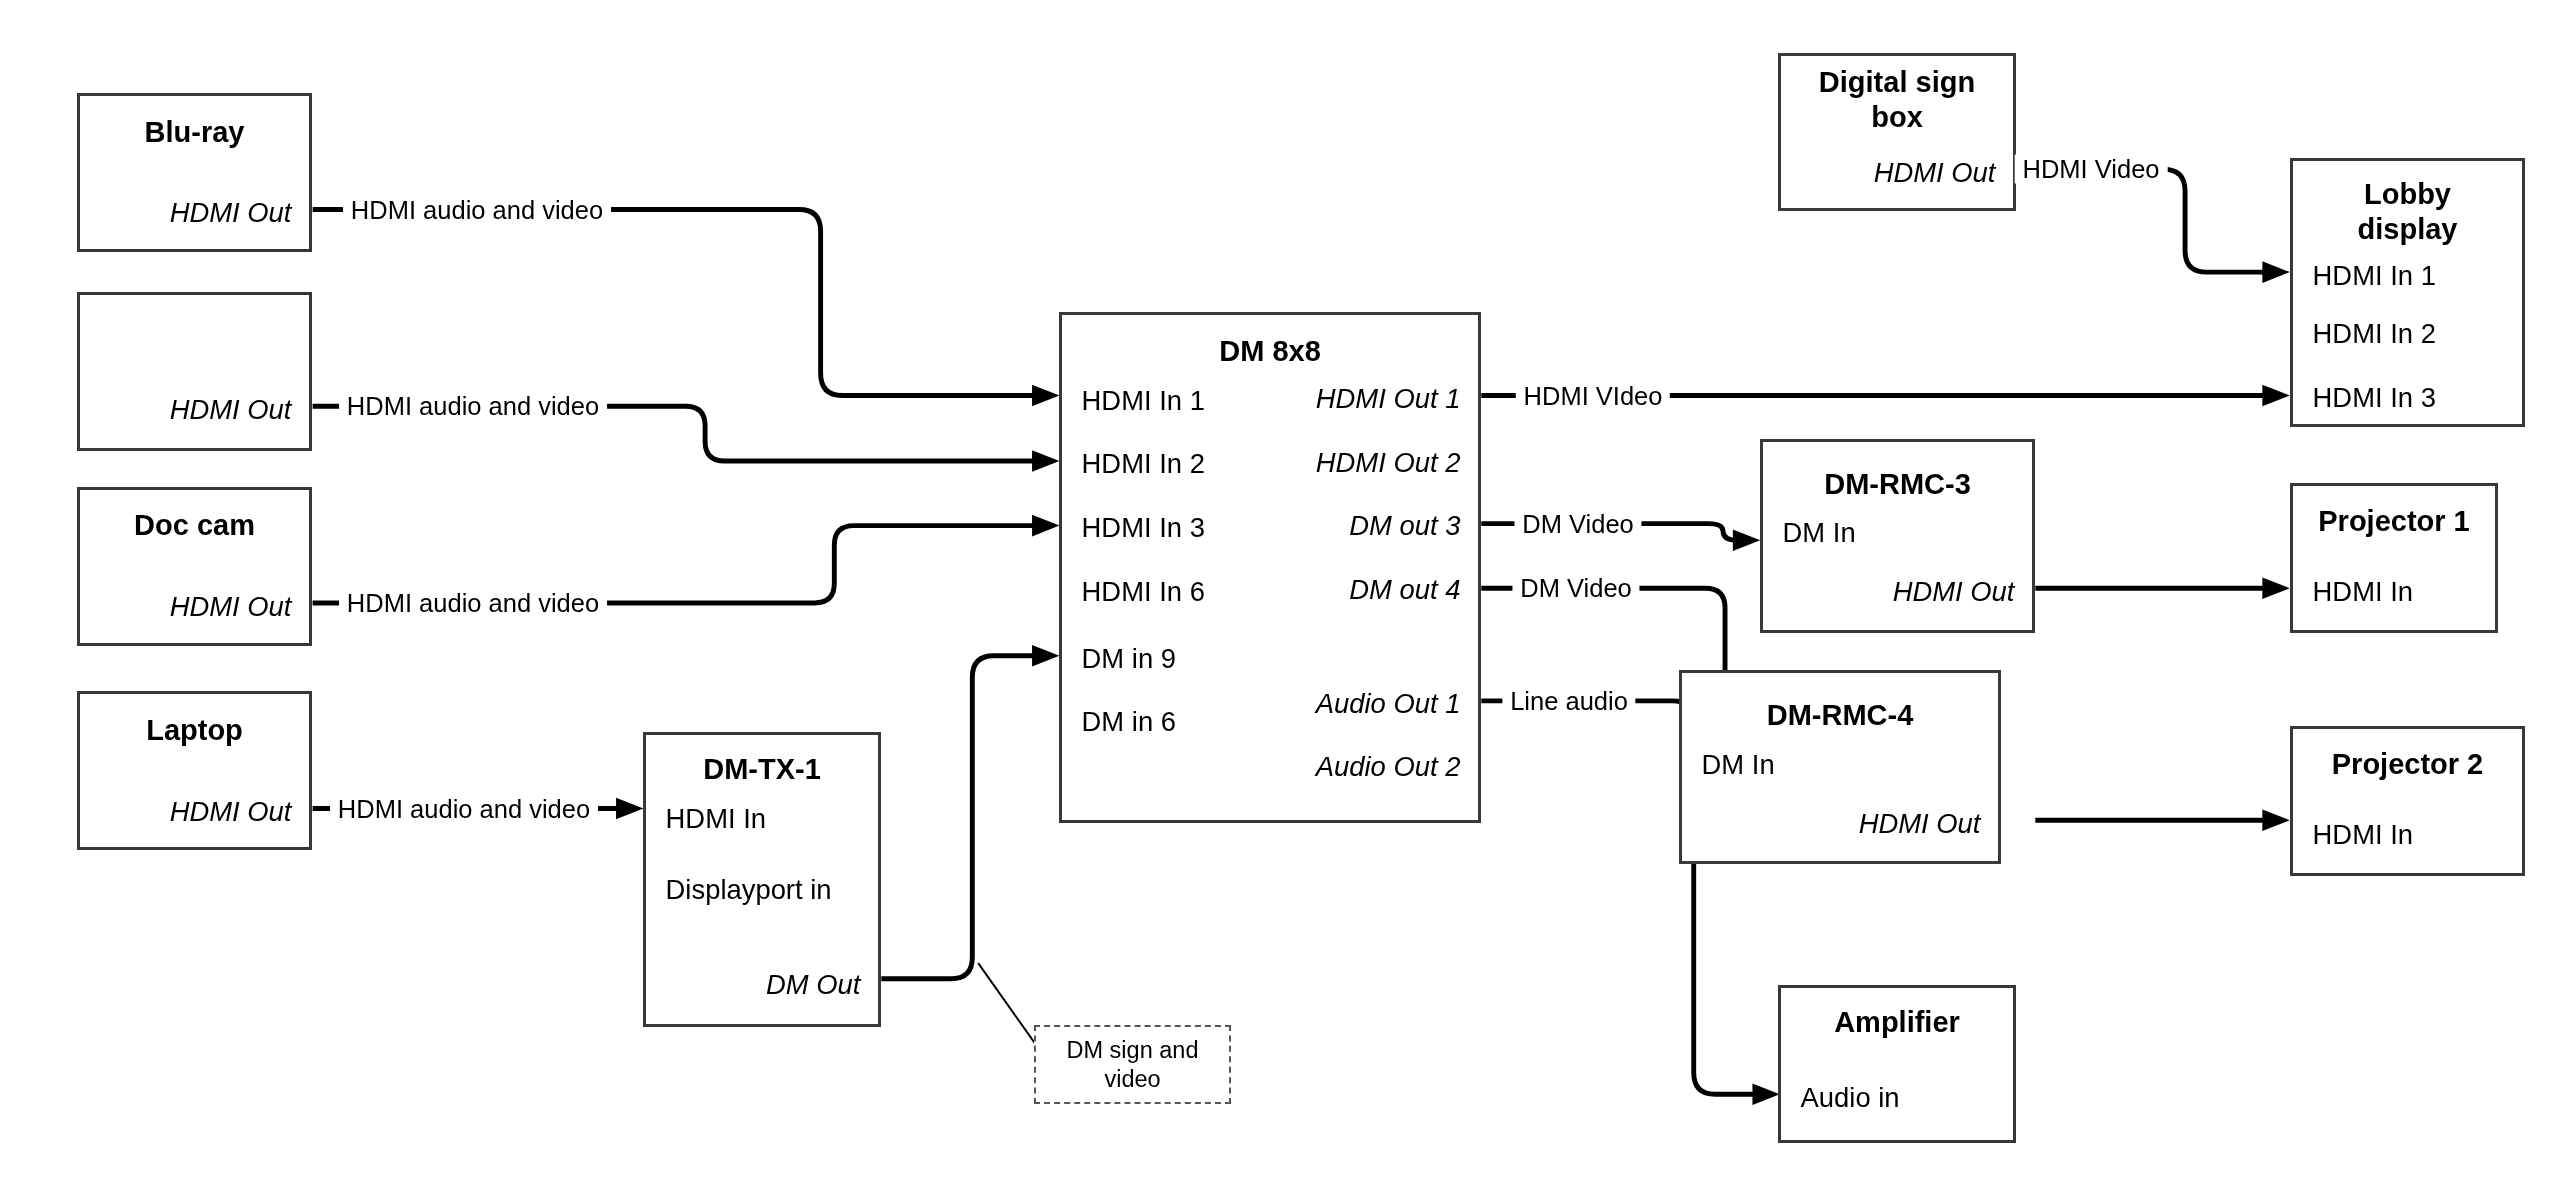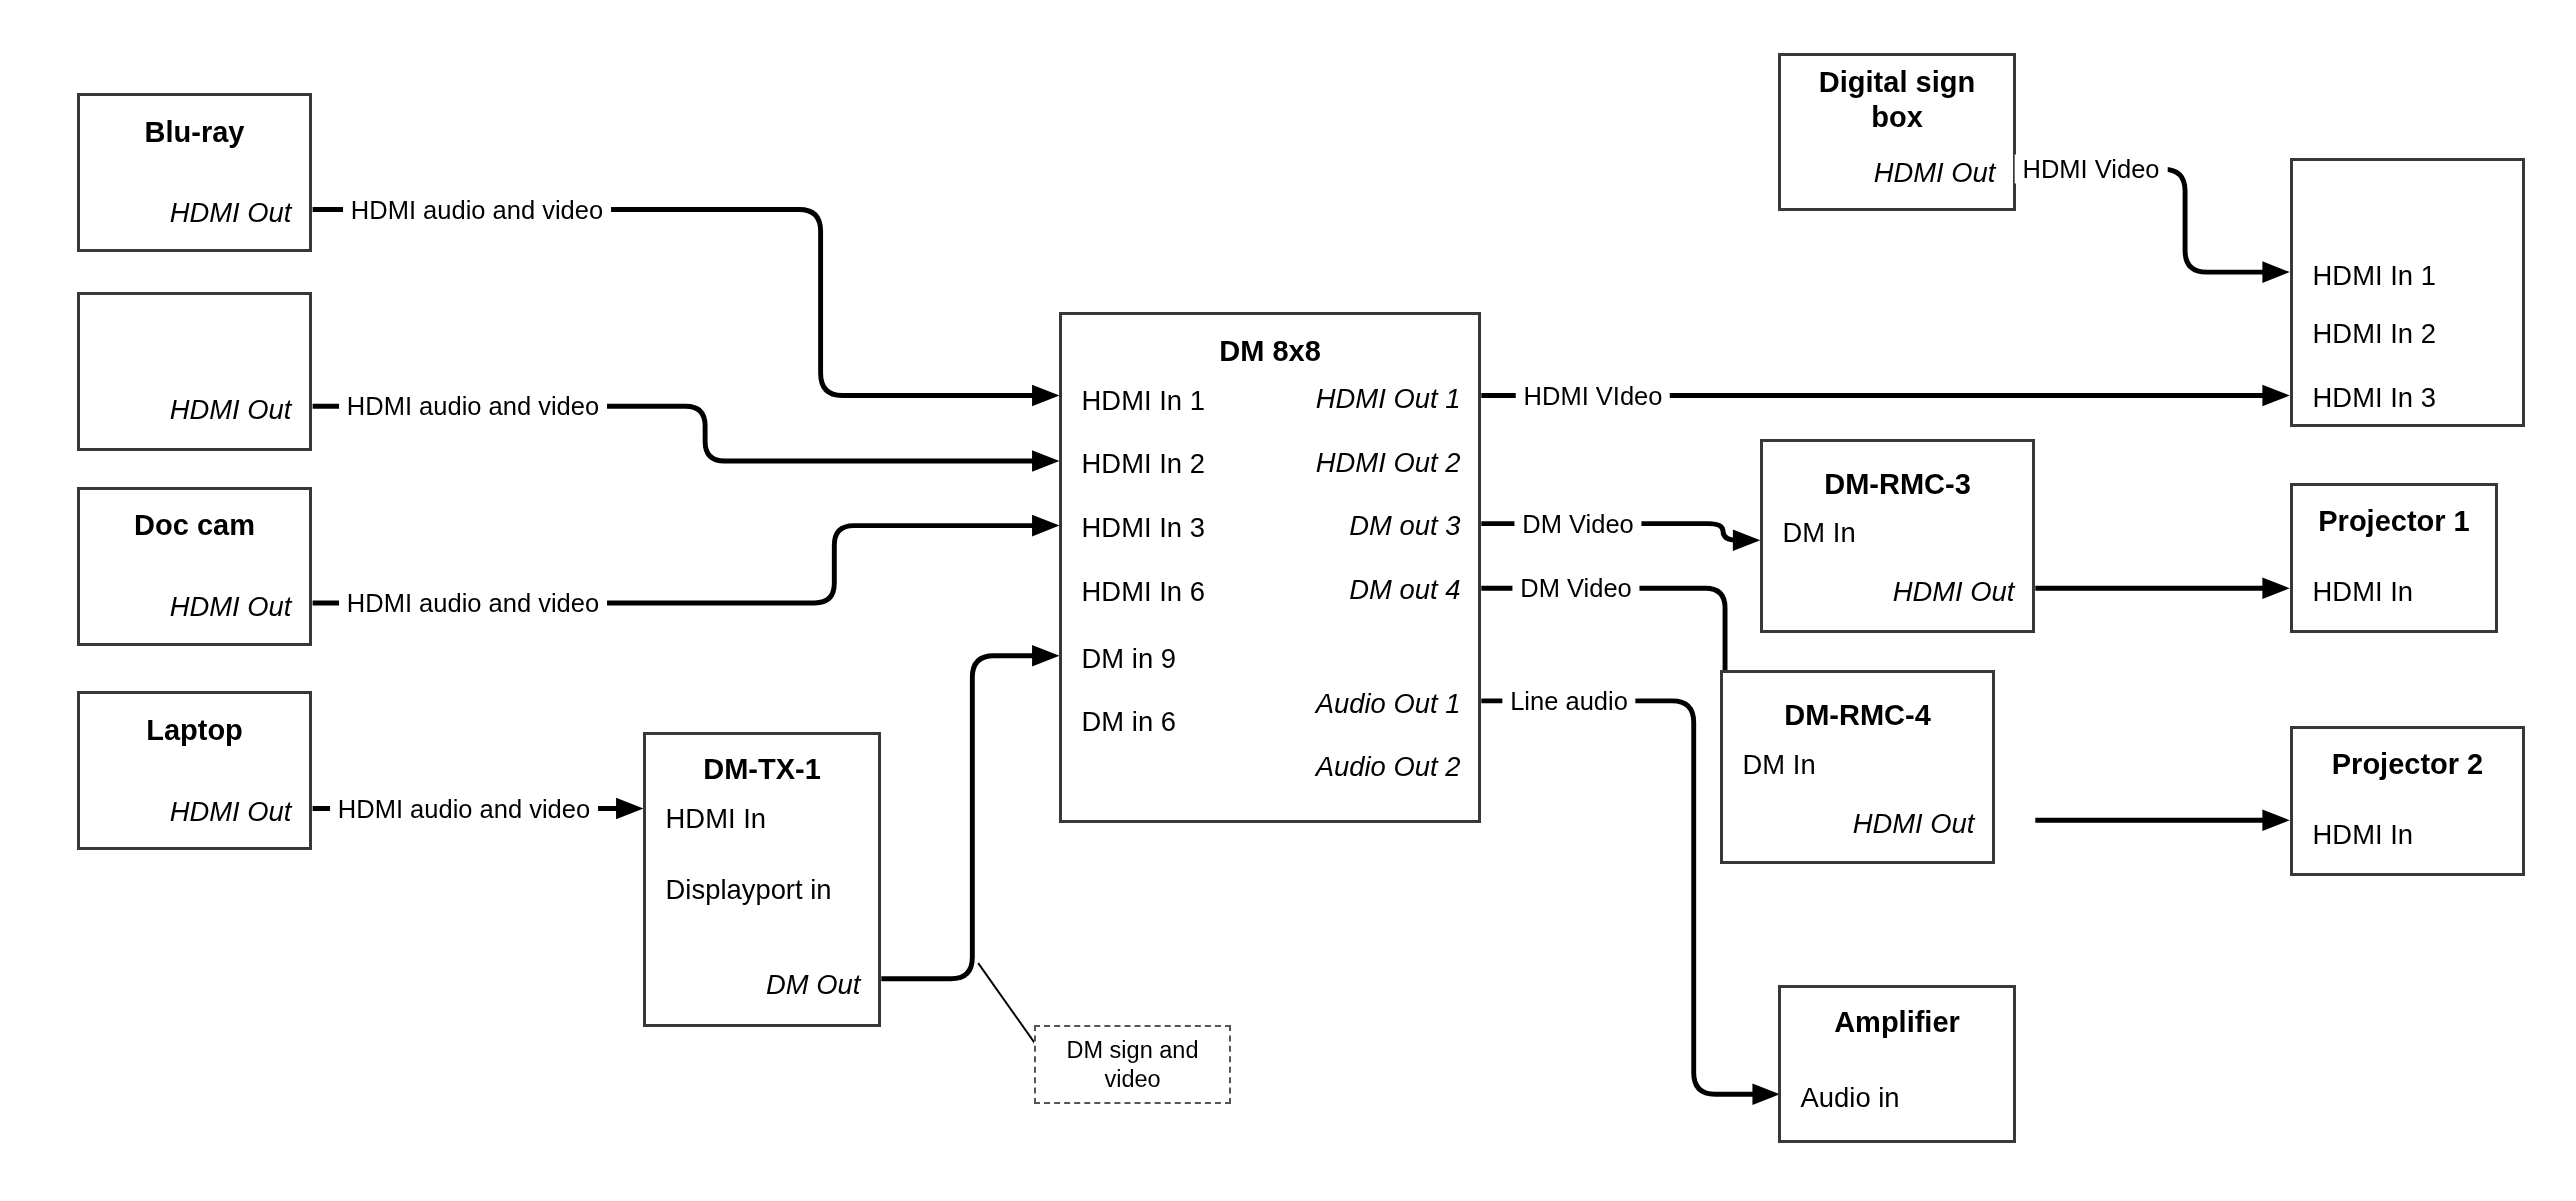--- a/index.html
+++ b/index.html
@@ -96,37 +96,38 @@
     <div class="port pright" style="top:374px">Audio Out 1</div>
     <div class="port pright" style="top:437px">Audio Out 2</div>
   </div>
 
   <div class="node" style="left:1778px;top:53px;width:238px;height:158px">
     <div class="title" style="top:8.8px;padding:0 29px">Digital sign box</div>
     <div class="port pright" style="top:102px">HDMI Out</div>
   </div>
 
   <div class="node" style="left:2290px;top:158px;width:235px;height:269px">
+    <div class="title" style="top:15.7px;padding:0 54px">Lobby display</div>
     <div class="port pleft" style="top:100px">HDMI In 1</div>
     <div class="port pleft" style="top:158px">HDMI In 2</div>
     <div class="port pleft" style="top:222px">HDMI In 3</div>
   </div>
 
   <div class="node" style="left:1760px;top:439px;width:275px;height:194px">
     <div class="title" style="top:24.5px">DM-RMC-3</div>
     <div class="port pleft" style="top:76px">DM In</div>
     <div class="port pright" style="top:135px">HDMI Out</div>
   </div>
 
   <div class="node" style="left:2290px;top:483px;width:208px;height:150px">
     <div class="title" style="top:17.6px">Projector 1</div>
     <div class="port pleft" style="top:91px">HDMI In</div>
   </div>
 
-  <div class="node" style="left:1720px;top:670px;width:275px;height:194px">
+  <div class="node" style="left:1679px;top:670px;width:322px;height:194px">
     <div class="title" style="top:24.5px">DM-RMC-4</div>
     <div class="port pleft" style="top:77px">DM In</div>
     <div class="port pright" style="top:136px">HDMI Out</div>
   </div>
 
   <div class="node" style="left:2290px;top:726px;width:235px;height:150px">
     <div class="title" style="top:17.6px">Projector 2</div>
     <div class="port pleft" style="top:91px">HDMI In</div>
   </div>
 

